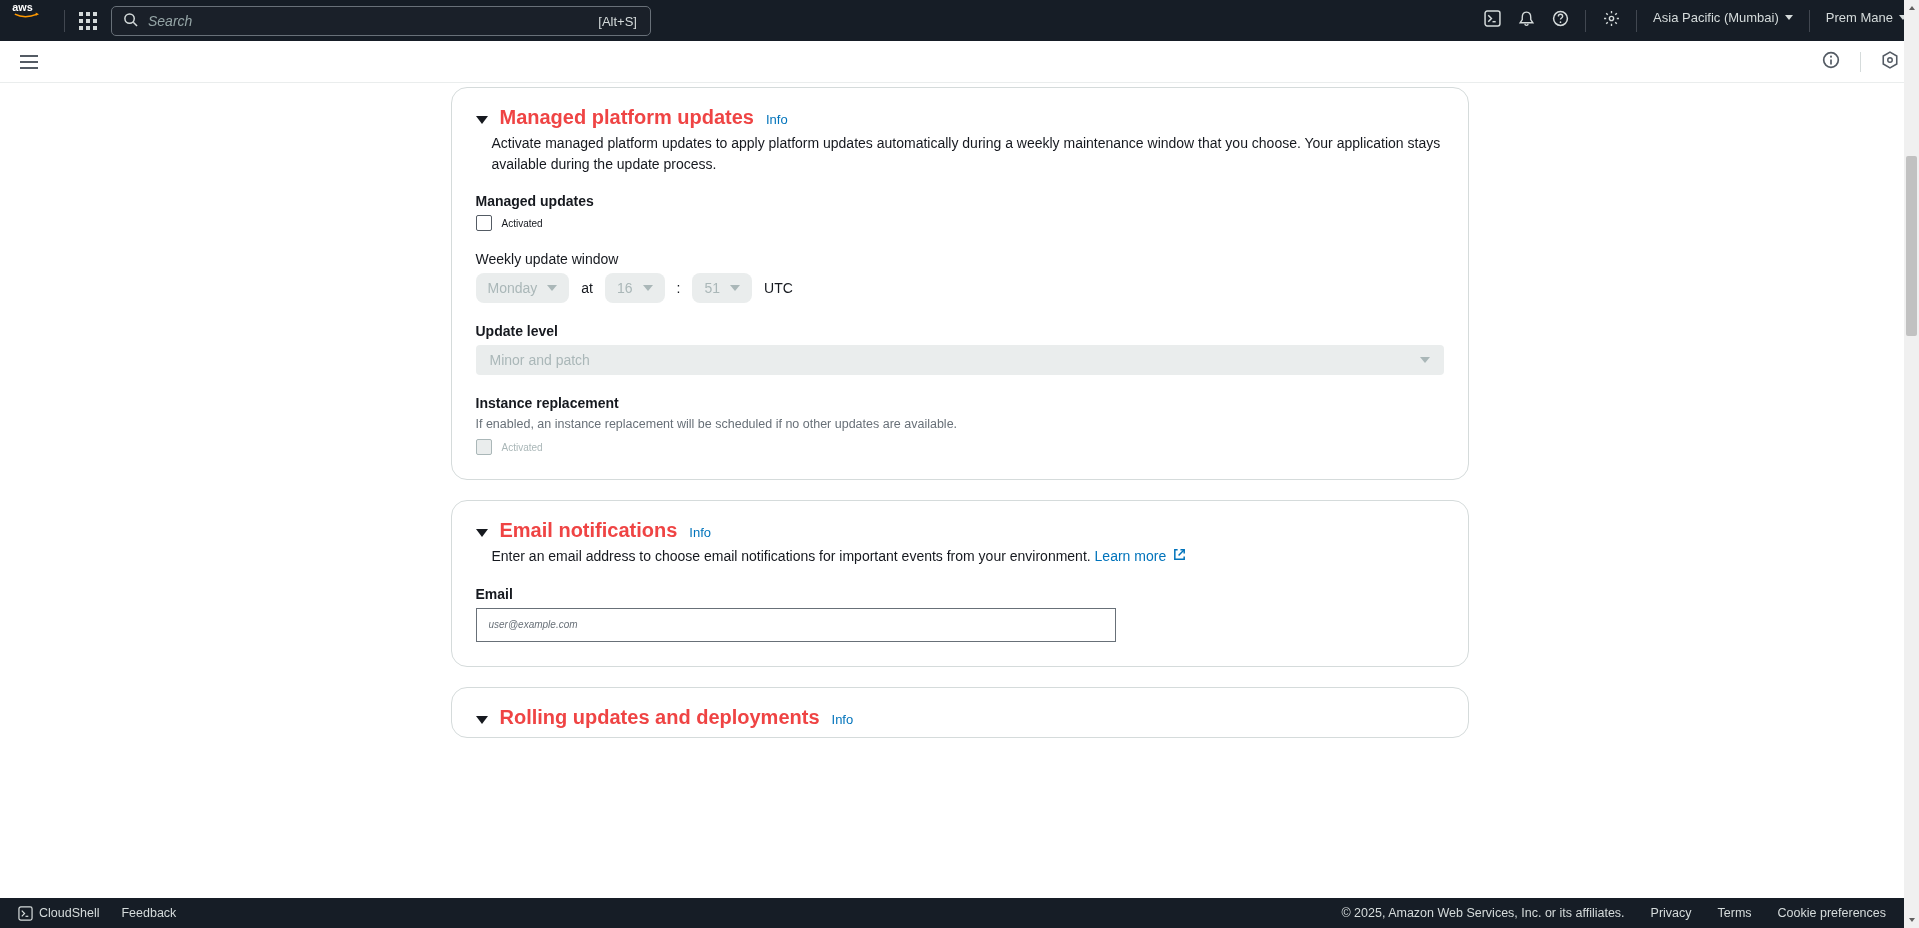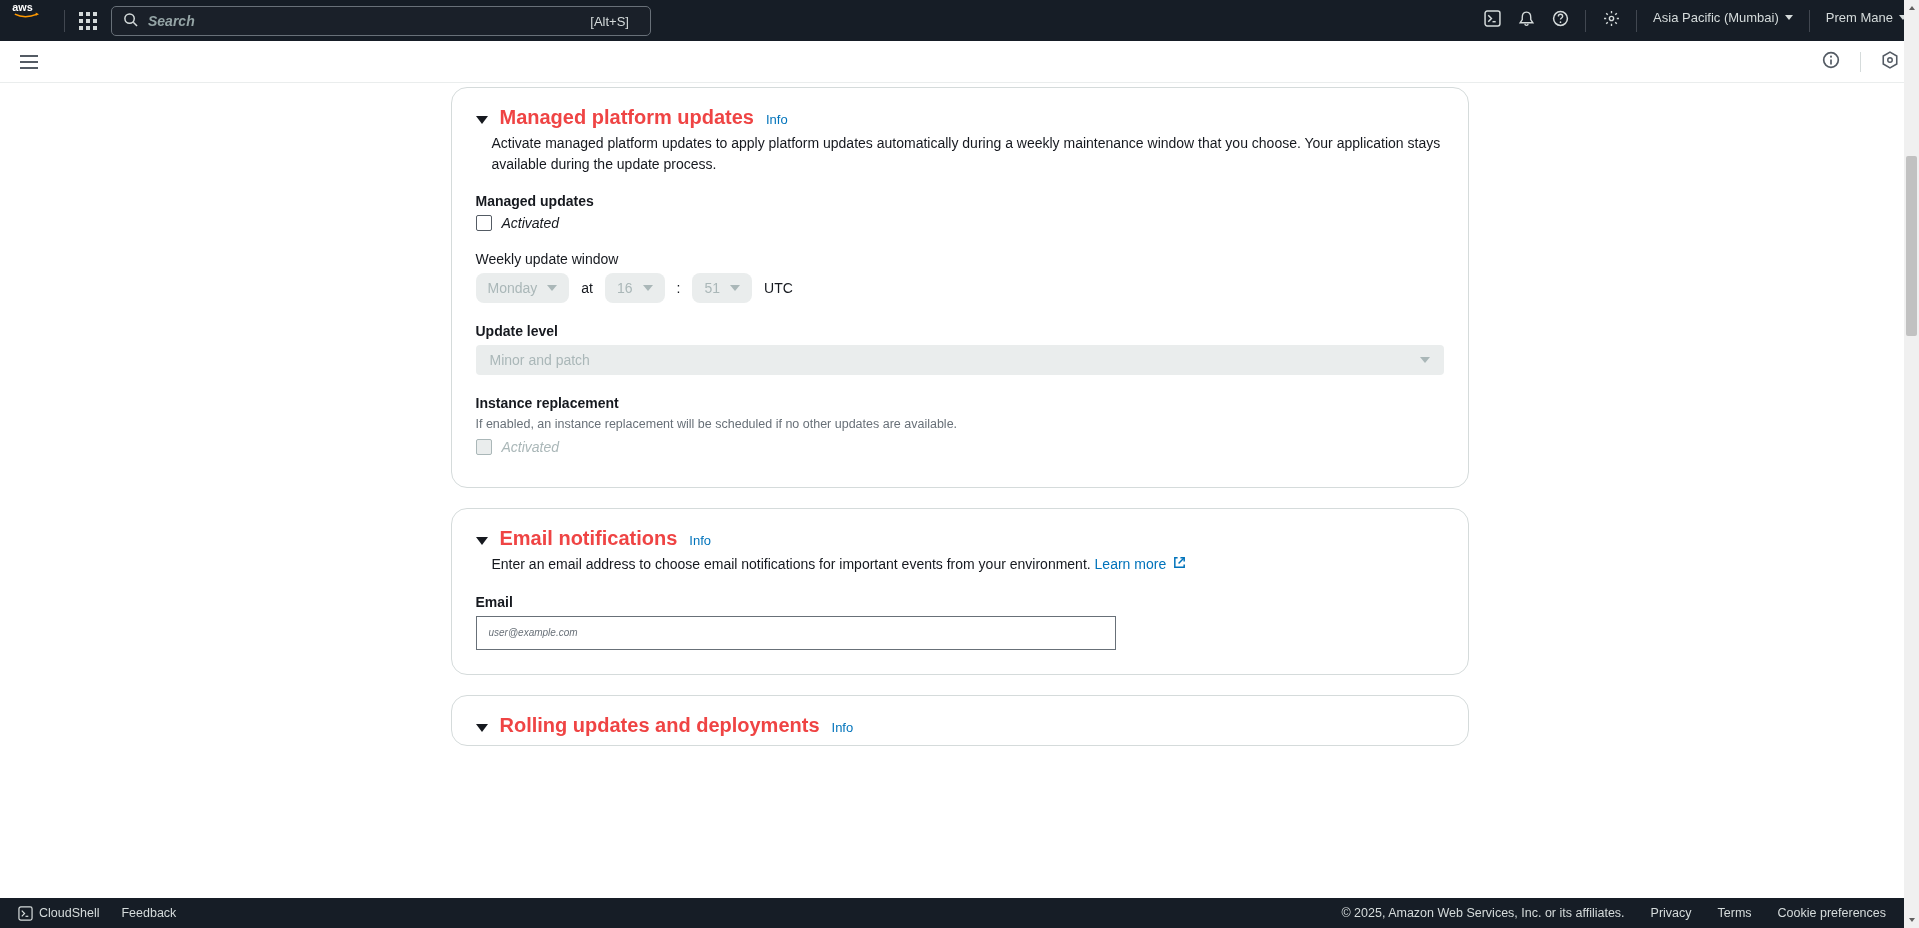--- a/index.html
+++ b/index.html
@@ -49,33 +49,32 @@
     .search-input {
       width: 100%;
       height: 30px;
       background: #1a2029;
       border: 1px solid #687078;
       border-radius: 5px;
       color: #d5dbdb;
       padding: 0 70px 0 36px;
       font-size: 14px;
       font-style: italic;
-      font-weight: bold;
     }
     .search-input::placeholder { color: #95a5a6; font-style: italic; }
     .search-icon {
       position: absolute;
       left: 12px;
       top: 50%;
       transform: translateY(-50%);
       color: #d5dbdb;
     }
     .search-shortcut {
       position: absolute;
-      right: 22px;
+      right: 14px;
       top: 50%;
       transform: translateY(-50%);
       color: #d5dbdb;
       font-size: 13px;
     }
     .header-right {
       margin-left: auto;
       display: flex;
       align-items: flex-start;
       gap: 16px;
@@ -202,21 +201,21 @@
       border: 1.5px solid #545b64;
       border-radius: 2px;
       cursor: pointer;
       flex-shrink: 0;
     }
     .checkbox.disabled {
       border-color: #aab7b8;
       background: #eaeded;
       cursor: not-allowed;
     }
-    .checkbox-label { font-size: 14px; font-style: italic; }
+    .checkbox-label { font-size: 10px; }
     .checkbox-label.disabled { color: #aab7b8; }
     .window-row {
       display: flex;
       align-items: center;
       gap: 12px;
     }
     .select-btn {
       background: #eaeded;
       border: none;
       border-radius: 8px;
@@ -447,21 +446,21 @@
       </div>
 
       <div class="field-group">
         <div class="field-label">Update level</div>
         <button class="select-full">
           <span>Minor and patch</span>
           <span class="select-caret"></span>
         </button>
       </div>
 
-      <div class="field-group" style="margin-bottom:8px">
+      <div class="field-group" style="margin-bottom:0">
         <div class="field-label">Instance replacement</div>
         <div class="field-hint">If enabled, an instance replacement will be scheduled if no other updates are available.</div>
         <div class="checkbox-row">
           <div class="checkbox disabled"></div>
           <span class="checkbox-label disabled">Activated</span>
         </div>
       </div>
     </div>
 
     <div class="panel">

